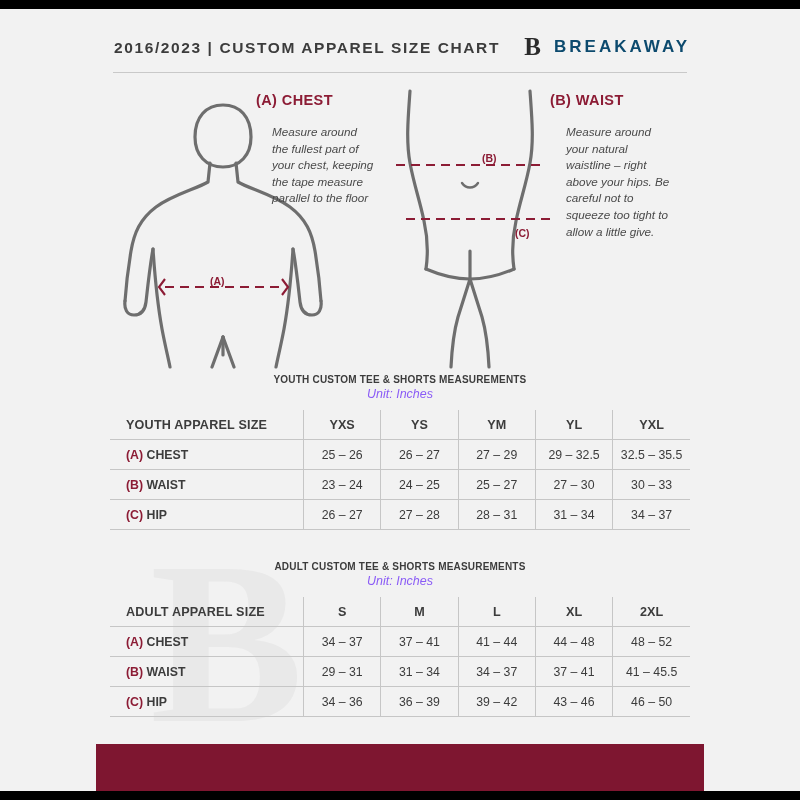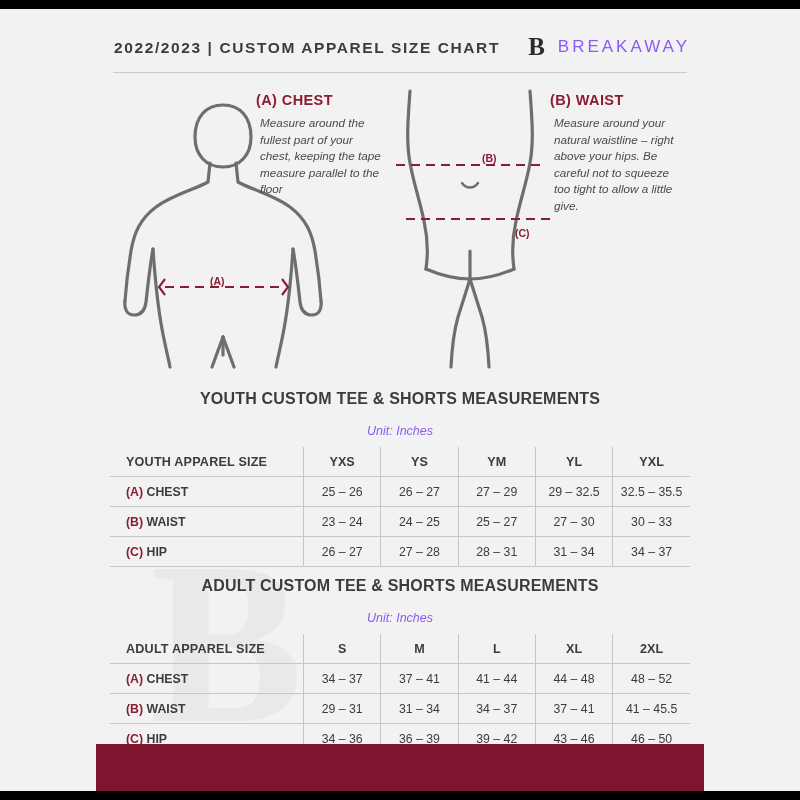--- a/index.html
+++ b/index.html
@@ -68,23 +68,23 @@
   }
   .brand-mark {
     font-family: "Liberation Serif", serif;
     font-size: 25px;
     font-weight: bold;
     color: #2b2b2b;
     line-height: 1;
   }
   .brand-name {
     font-size: 17px;
-    font-weight: normal;
+    font-weight: bold;
     letter-spacing: 3px;
-    color: #8b5cf6;
+    color: #0c4a6e;
   }
   .header-rule {
     position: absolute;
     left: 113px;
     top: 63px;
     width: 574px;
     height: 1px;
     background: #c9c9c9;
   }
   
@@ -100,46 +100,46 @@
     font-weight: bold;
     color: #8c1c35;
     letter-spacing: 0.4px;
     margin: 0 0 7px 0;
   }
   .callout-body {
     font-size: 11.7px;
     font-style: italic;
     color: #4a4a4a;
     line-height: 1.42;
-    margin: 4px;
+    margin: 16px;
   }
   .callout {
     position: absolute;
     width: 135px;
   }
   #callout-chest { left: 146px; top: 13px; }
   #callout-waist { left: 440px; top: 13px; width: 140px;}
   #callout-hips  { left: 440px; top: 150px; width: 145px;}
   .tag {
     position: absolute;
     font-size: 10.5px;
     font-weight: bold;
     color: #8c1c35;
   }
   
   .table-block { position: absolute; left: 110px; width: 580px; }
   #youth-block { top: 365px; }
   #adult-block { top: 552px; }
   .table-title {
     text-align: center;
-    font-size: 16px;
+    font-size: 10px;
     font-weight: bold;
     color: #3c3c3c;
     letter-spacing: 0.2px;
-    margin: 16px;
+    margin: 0;
   }
   .table-unit {
     text-align: center;
     font-size: 12.5px;
     font-style: italic;
     color: #8b5cf6;
     margin: 2px 0 9px 0;
   }
   table.size {
     width: 580px;
@@ -181,21 +181,21 @@
 </style>
 </head>
 <body>
 
 <div id="page">
   <div class="sheet">
 
     <div class="watermark">B</div>
 
     <div class="header">
-      <div class="header-title">2022/2023  |  CUSTOM APPAREL SIZE CHART</div>
+      <div class="header-title">2016/2023  |  CUSTOM APPAREL SIZE CHART</div>
       <div class="brand">
         <span class="brand-mark">B</span>
         <span class="brand-name">BREAKAWAY</span>
       </div>
       <div class="header-rule"></div>
     </div>
 
     <div class="illus">
 
       <svg width="580" height="290" viewBox="0 0 580 290">

